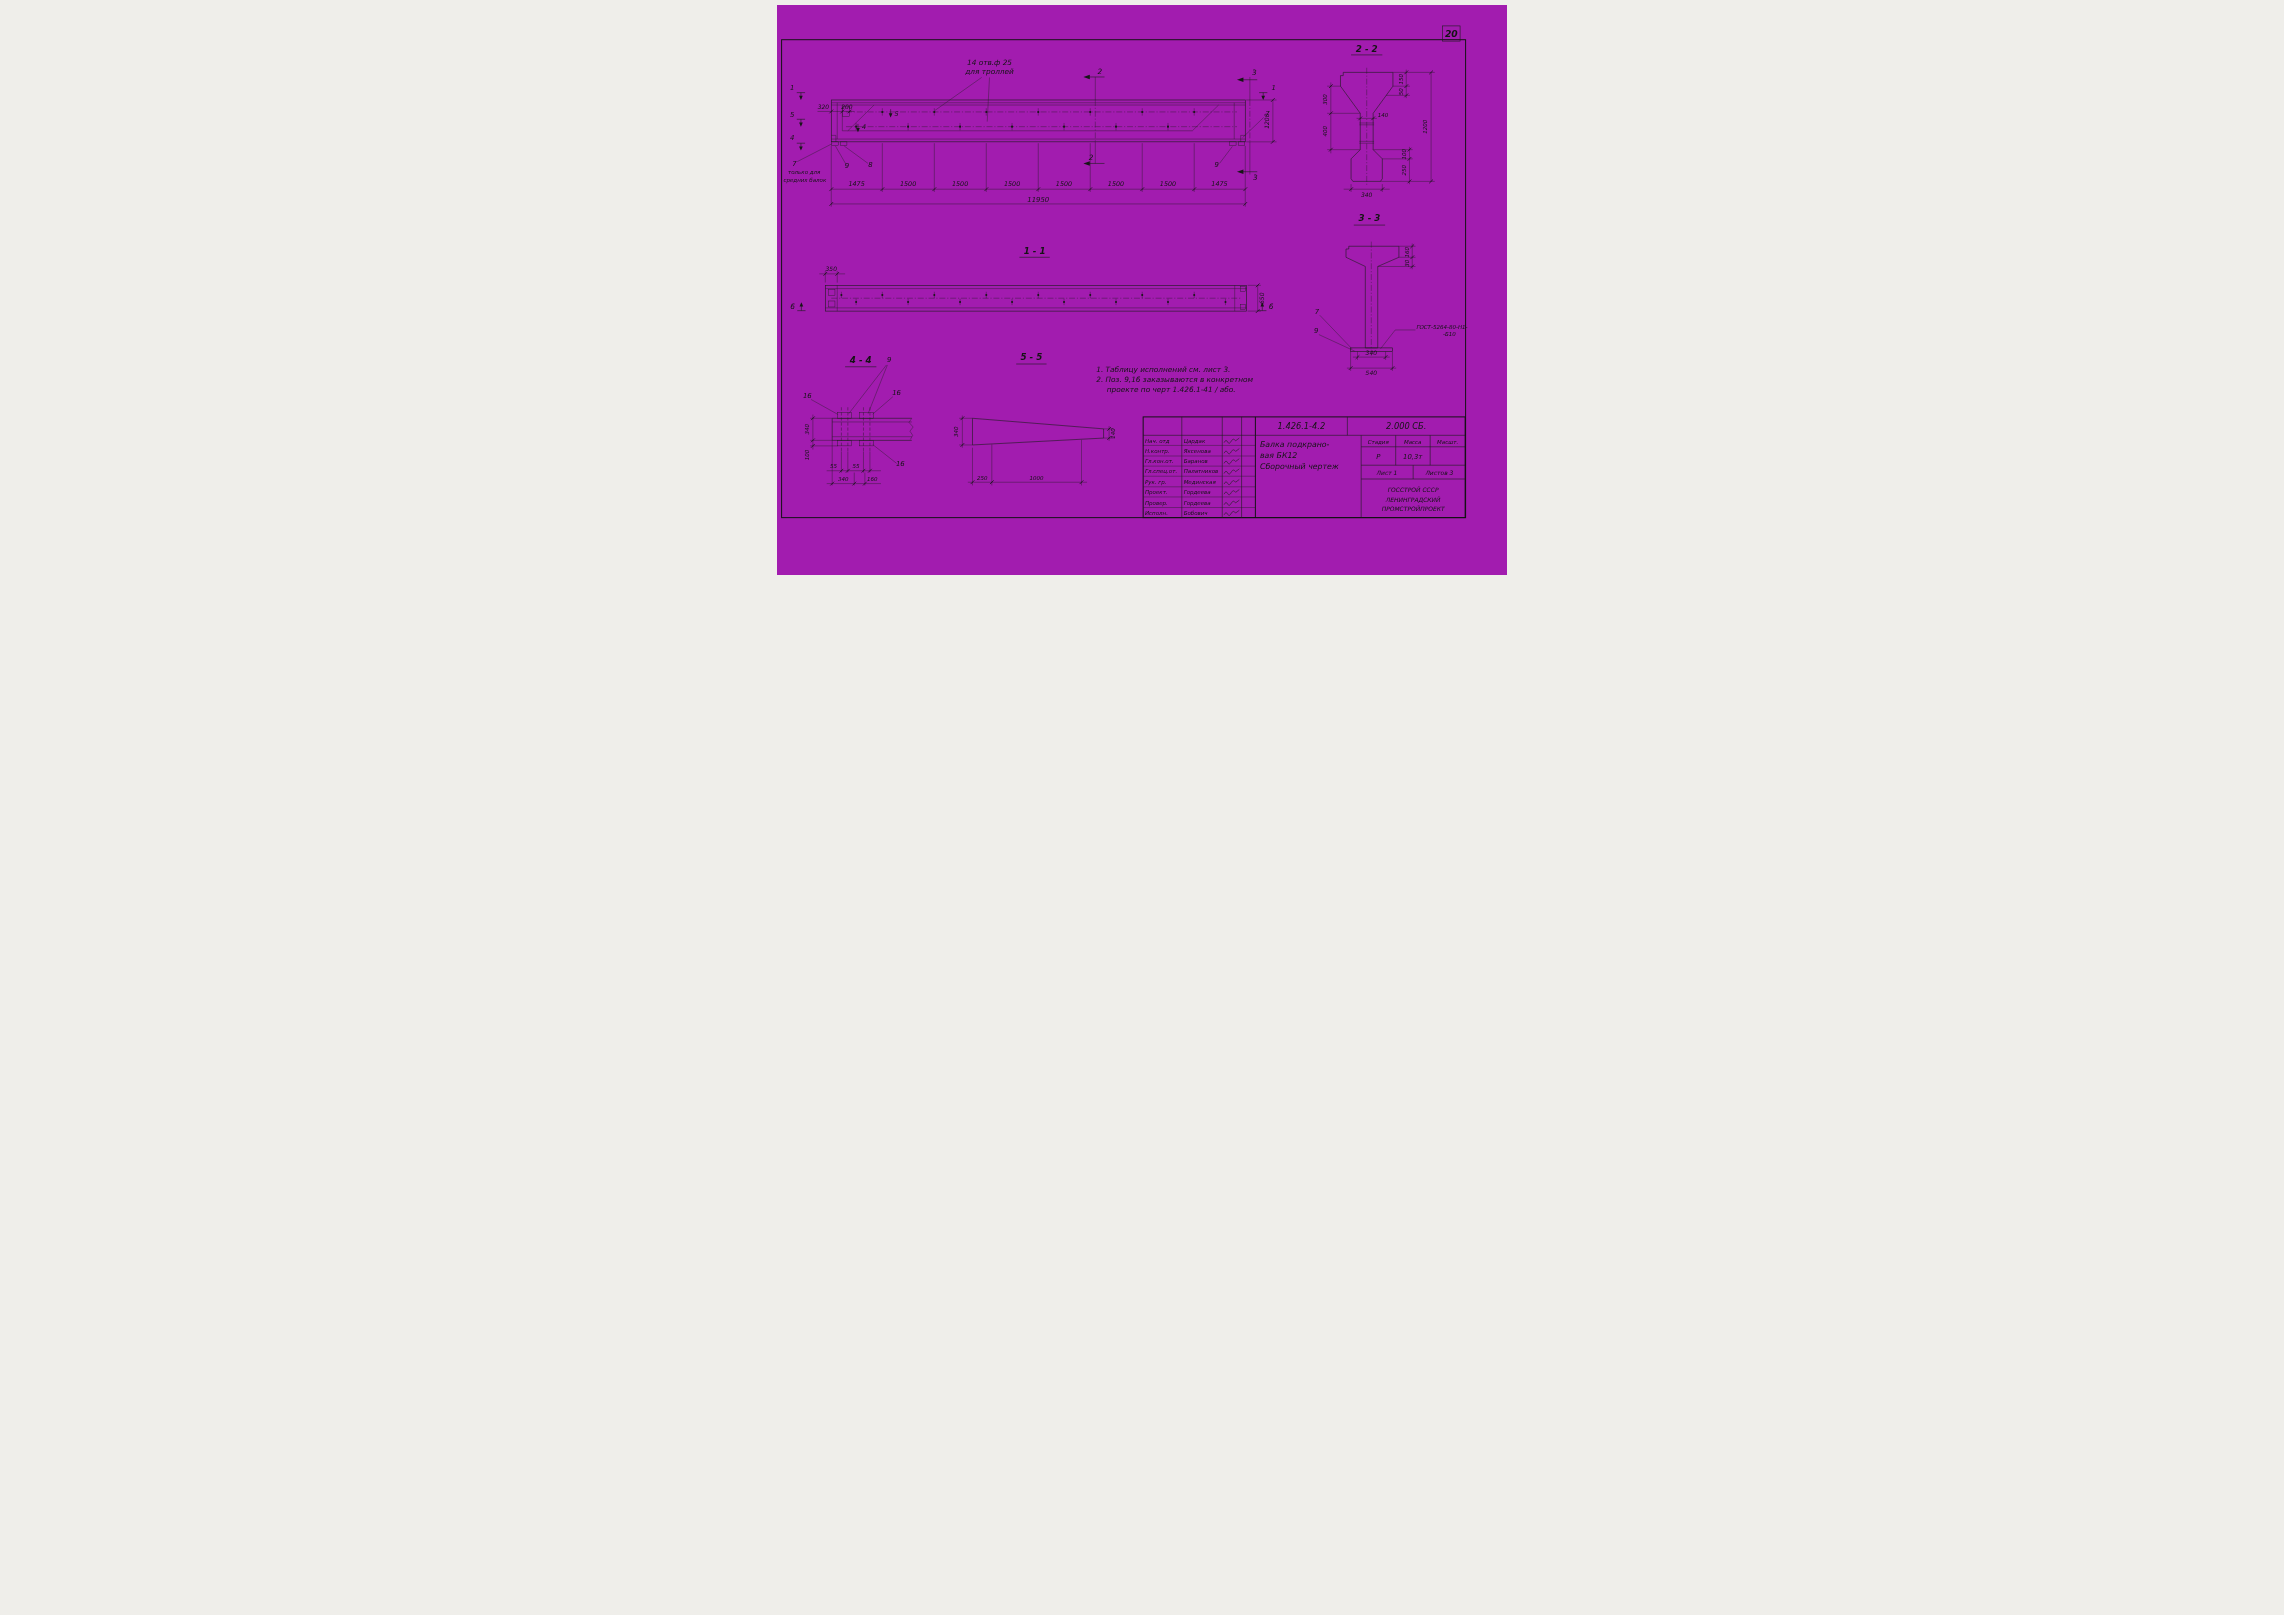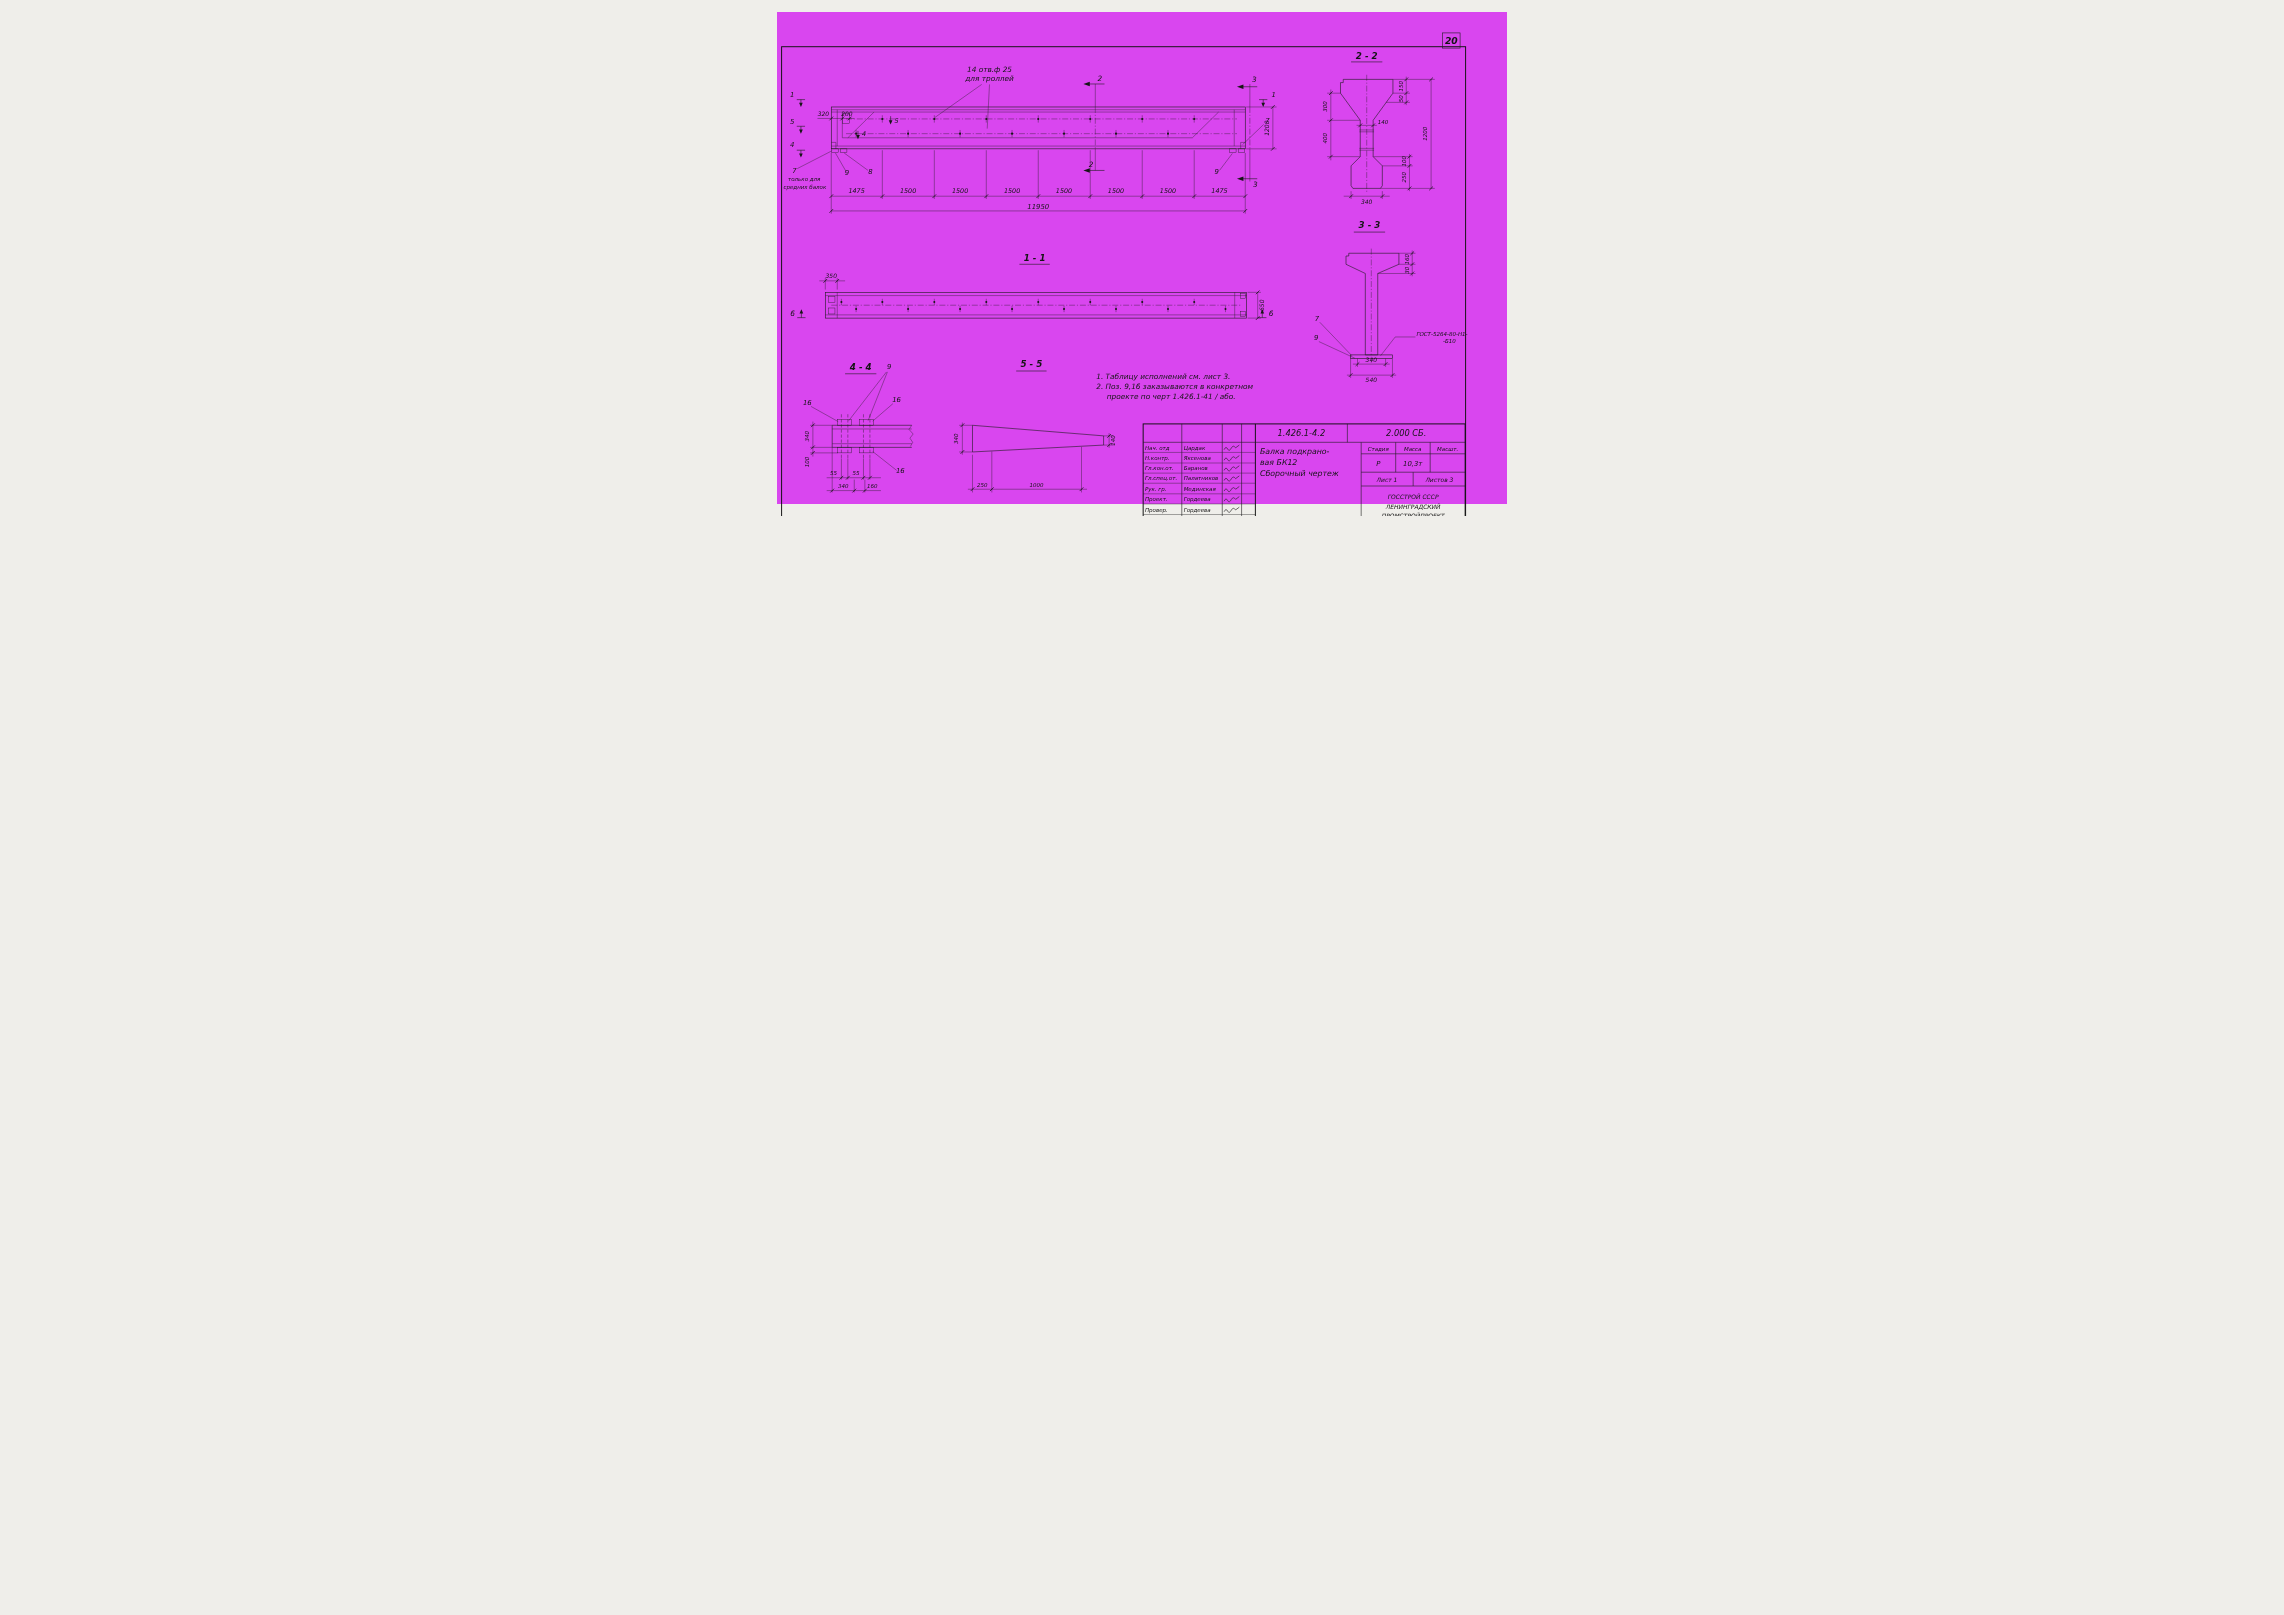--- a/index.html
+++ b/index.html
@@ -1,16 +1,16 @@
 <!DOCTYPE html>
 <html style="font-size:7.4px"><head>
 <meta charset="utf-8">
 <style>
   html,body{margin:0;padding:0;background:#efeeea;}
-  .sheet{width:730px;height:492px;background:#d946ef;position:relative;margin:12px auto;
+  .sheet{width:730px;height:570px;background:#a21caf;position:relative;margin:5px auto;
          font-family:"DejaVu Sans",sans-serif;}
   svg{display:block;}
   .ln{stroke:#1c1c1c;stroke-width:1.3;fill:none;}
   .thin{stroke:#1c1c1c;stroke-width:0.85;fill:none;}
   .thick{stroke:#111;stroke-width:2.1;fill:none;}
   .dash{stroke:#1c1c1c;stroke-width:0.9;fill:none;stroke-dasharray:7 4;}
   .dashdot{stroke:#1c1c1c;stroke-width:0.8;fill:none;stroke-dasharray:13 4 2.5 4;}
   .tick{stroke:#111;stroke-width:1.6;fill:none;}
   .dot{fill:#161616;stroke:none;}
   .arrow{fill:#161616;stroke:none;}

